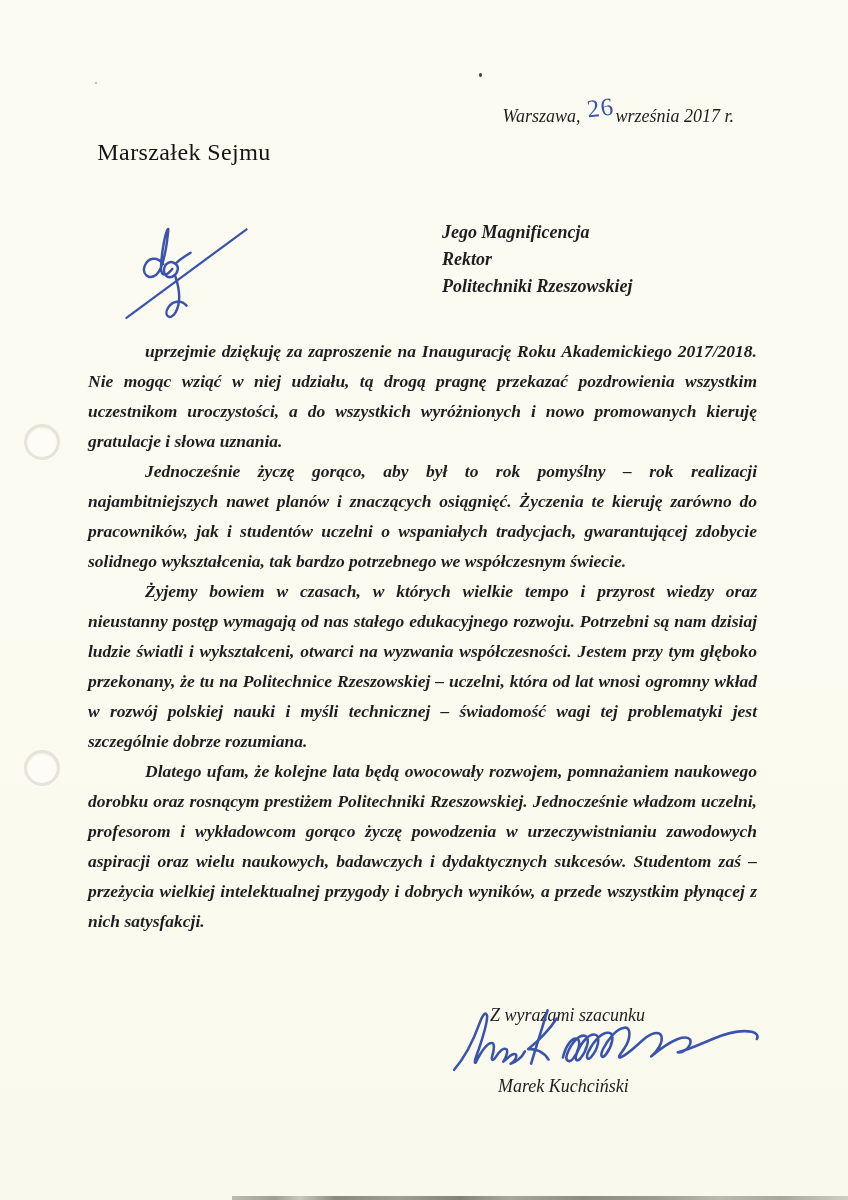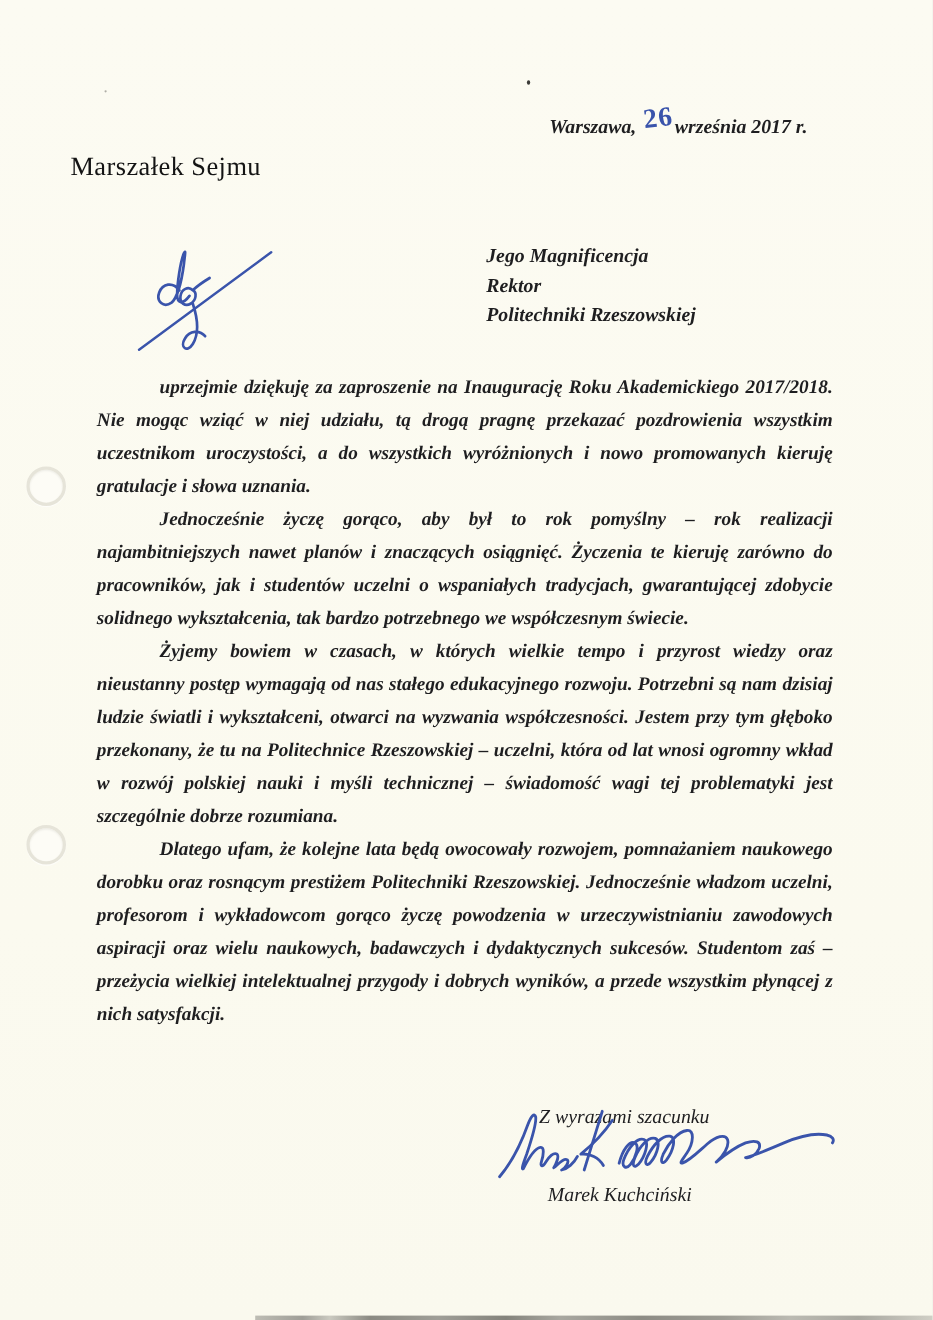--- a/index.html
+++ b/index.html
@@ -10,36 +10,36 @@
     margin:0 auto;
     background:linear-gradient(180deg,#fcfbf2 0%,#fbfaef 70%,#faf9ee 100%);
     overflow:hidden;
     font-family:"Liberation Serif", serif;
     color:#1e1e20;
   }
   
   .date-line{
     position:absolute;top:100px;right:114px;
     display:flex;align-items:baseline;
-    font-style:italic;font-size:18px;white-space:nowrap;font-weight:bold;
+    font-style:italic;font-size:18px;white-space:nowrap;
   }
   .hand-day{
     font-family:cursive;
     font-style:normal;
     color:#3a54ab;
     font-size:25px;
     position:relative;top:-6px;
     margin:0 1px 0 7px;
     transform:rotate(-7deg);
     letter-spacing:1px;
   }
   
   .letterhead{
     position:absolute;left:64px;top:136px;width:240px;
-    text-align:left;
+    text-align:center;
     font-size:24px;line-height:32px;
     letter-spacing:.4px;color:#141414;
   }
   
   .annotation{
     position:absolute;left:118px;top:213px;width:138px;height:112px;
   }
   .annotation svg{width:100%;height:100%;}
   .pen{stroke:#3a54ab;fill:none;stroke-linecap:round;stroke-linejoin:round;}
   

